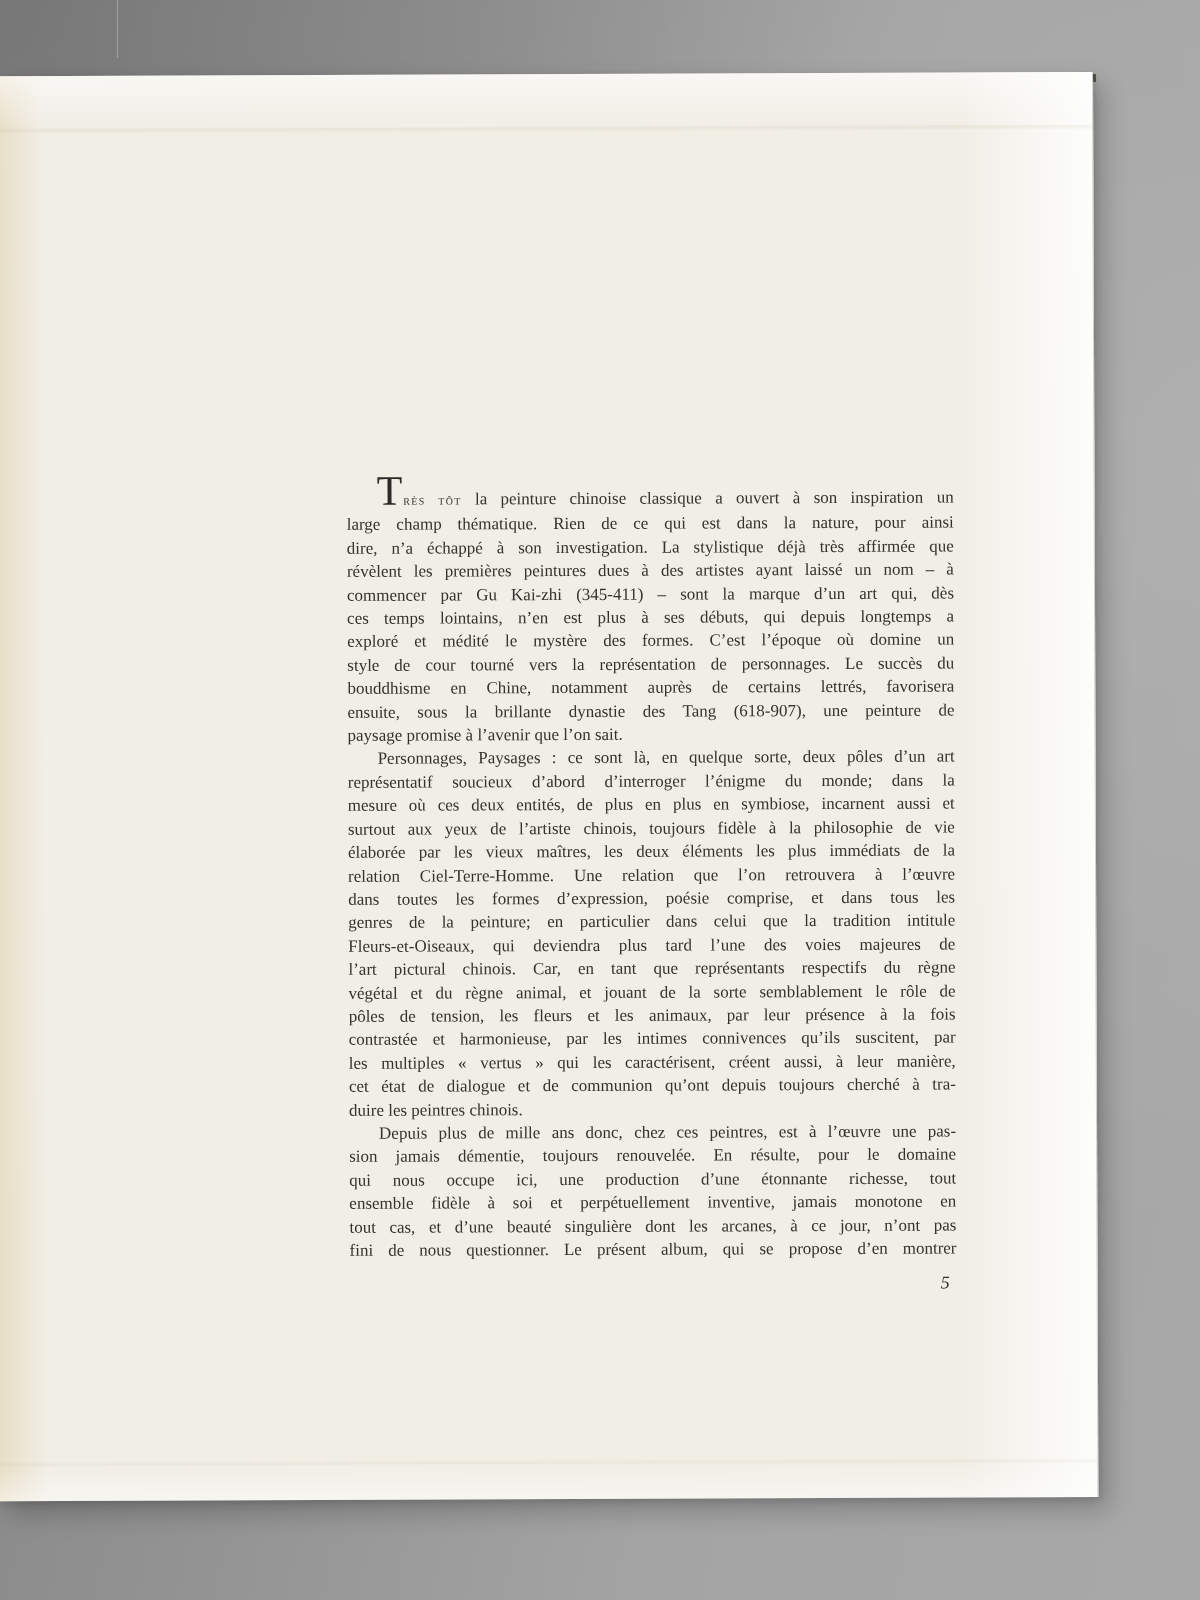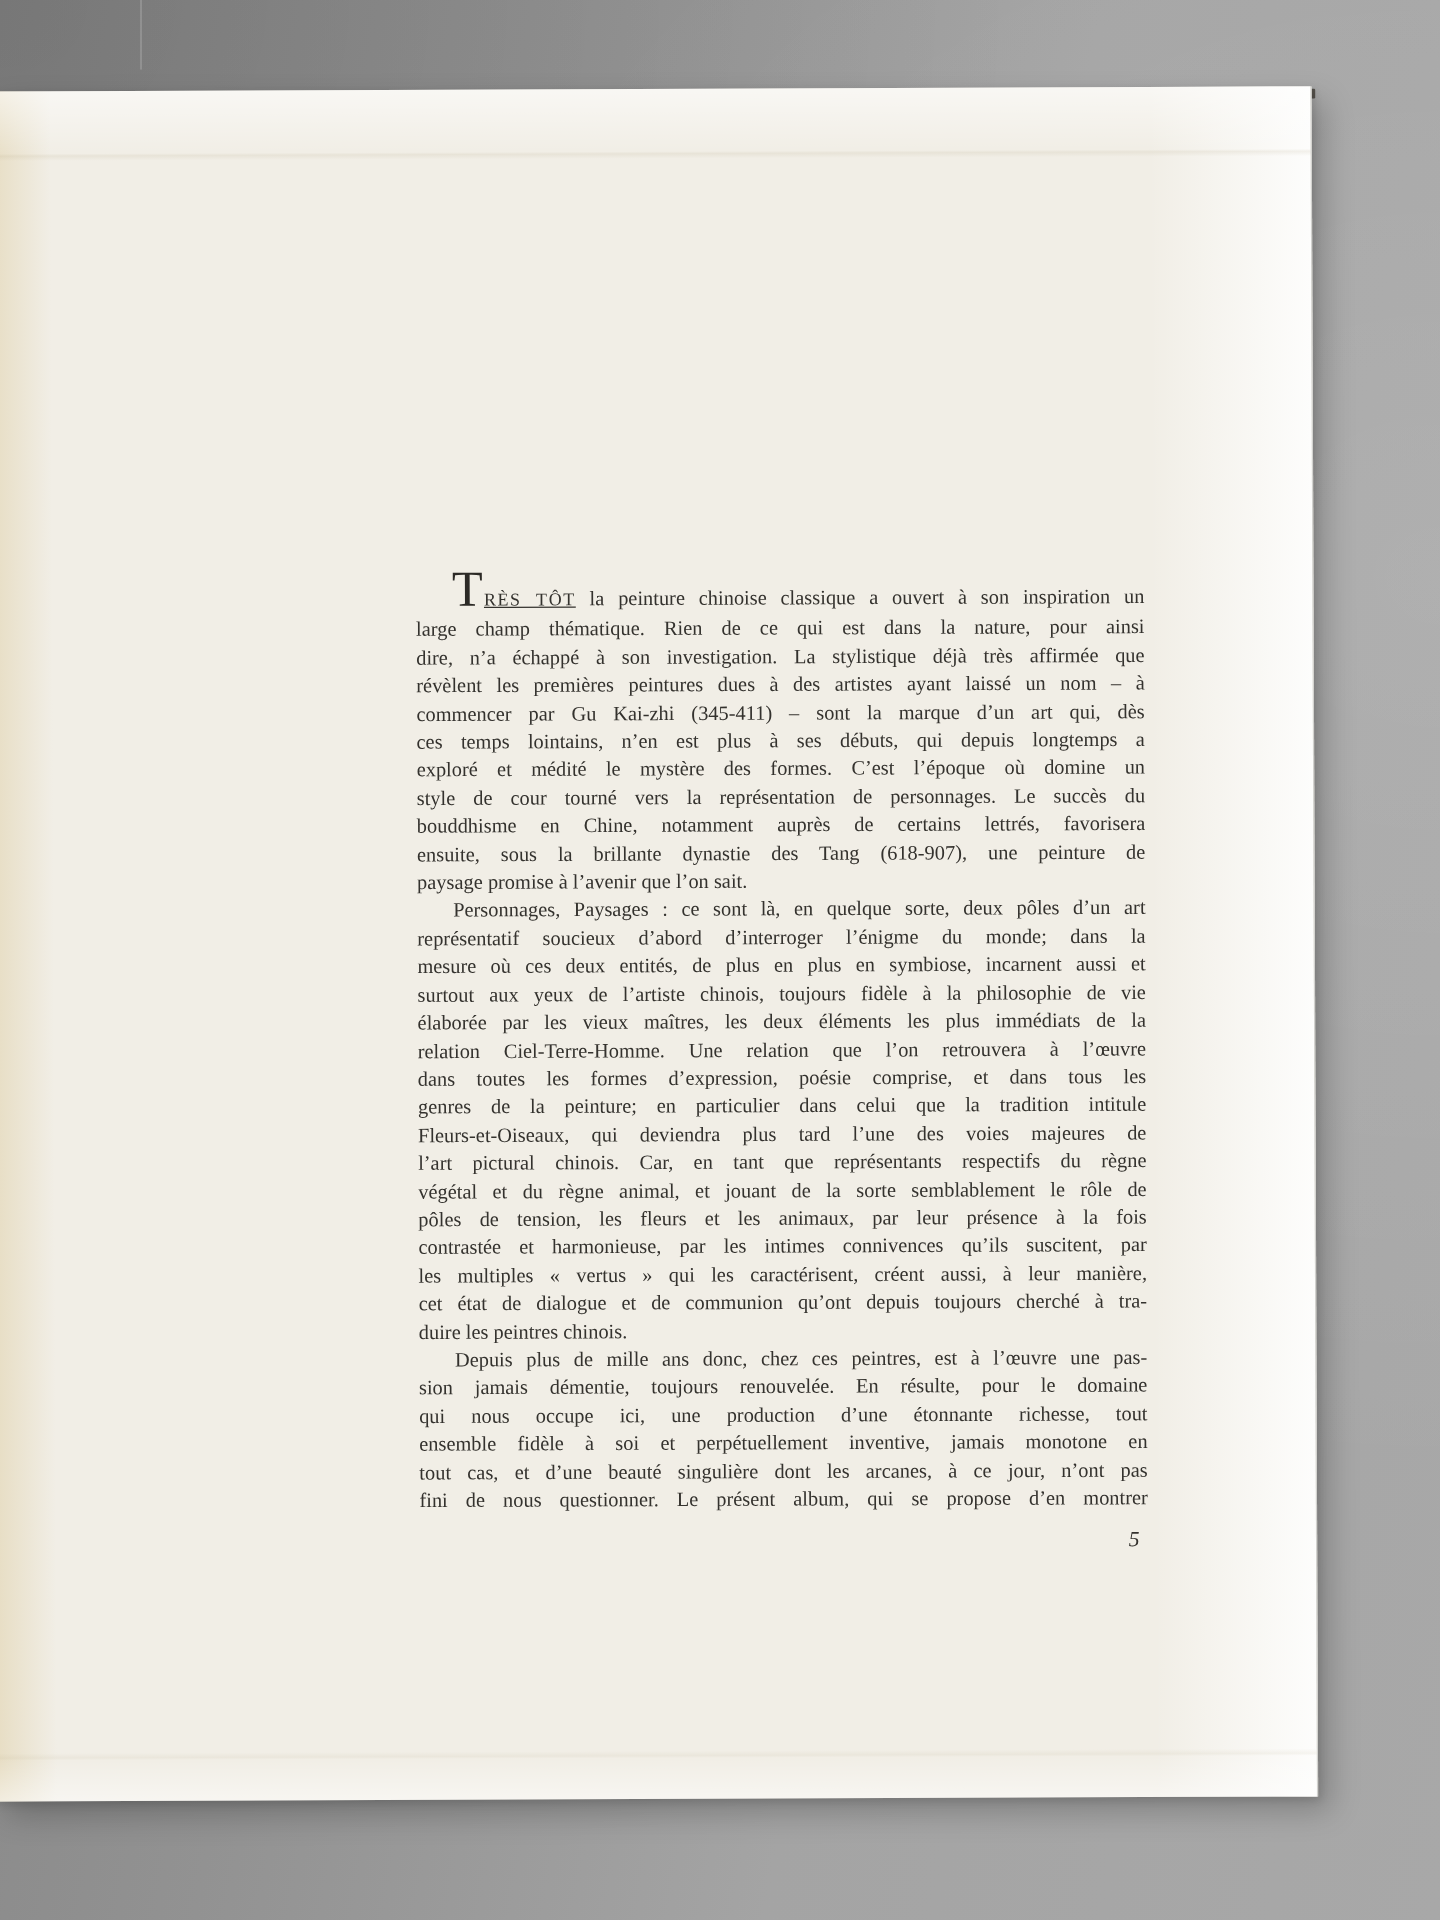--- a/index.html
+++ b/index.html
@@ -66,23 +66,22 @@
   }
   .line.para-end { text-align-last: left; }
   .line.indent { padding-left: 30px; }
   .dropcap {
     font-size: 42px;
     line-height: 0;
     letter-spacing: 1px;
     color: #2c2a26;
   }
   .smallcaps {
-    font-size: 15px;
+    font-size: 10px;
     letter-spacing: 1.3px;
-    text-decoration: underline;
   }
   .page-number {
     position: absolute;
     left: 355px; top: 1200px;
     width: 600px;
     text-align: right;
     font-family: "Liberation Serif", serif;
     font-style: italic;
     font-size: 18px;
     color: #34322e;

